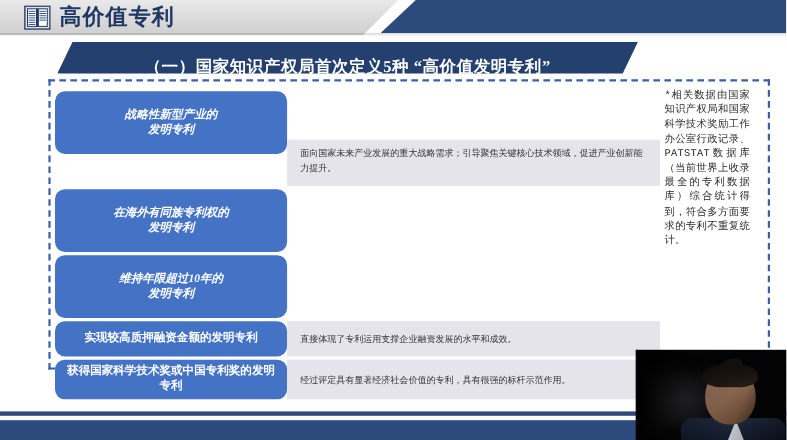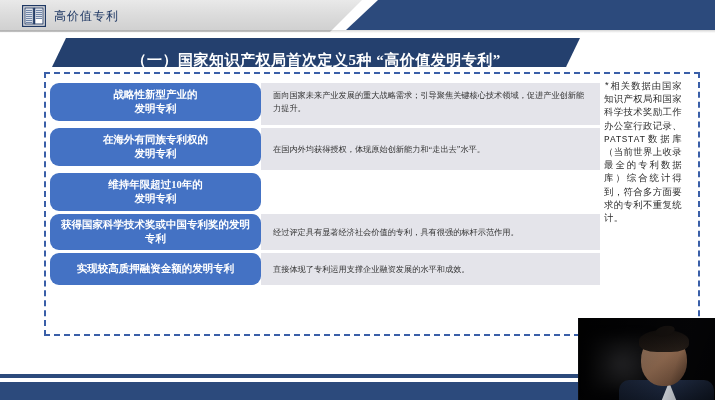--- a/index.html
+++ b/index.html
@@ -27,21 +27,21 @@
   }
   #header-band-shadow{
     position:absolute; left:0; top:30px; width:715px; height:3px;
     background:linear-gradient(180deg,rgba(0,0,0,.16),rgba(0,0,0,0));
   }
   #book-icon{
     position:absolute; left:22px; top:5px; width:24px; height:22px;
   }
   #header-title{
     position:absolute; left:54px; top:6px;
-    font-size:12px; font-weight:normal; color:#1f3864;
+    font-size:20px; font-weight:bold; color:#1f3864;
     letter-spacing:1px; line-height:20px;
   }
 
   
   #section-banner{
     position:absolute; left:52px; top:38px; width:528px; height:29px;
     background:#24406e;
     clip-path:polygon(14px 0, 528px 0, 514px 29px, 0 29px);
     box-shadow:3px 3px 4px rgba(0,0,0,.28);
   }
@@ -77,22 +77,22 @@
     font-family:"Liberation Serif","DejaVu Serif",serif;
   }
   .row-desc{
     flex:1 1 auto;
     background:#e4e4ea;
     color:#333333; font-size:8.2px; line-height:13px;
     padding:6px 10px 6px 12px;
     display:flex; align-items:center;
     font-family:"Liberation Serif","DejaVu Serif",serif;
   }
-  .row-desc.v-top{ align-items:flex-start; }
-  .row-1 .row-label,.row-2 .row-label,.row-3 .row-label{ height:38px; }
+  .row-desc.v-top{ align-items:flex-start;margin-top:44px; }
+  .row-1 .row-label,.row-2 .row-label,.row-3 .row-label{ height:57px;font-style:italic; }
   .row-1 .row-desc,.row-2 .row-desc,.row-3 .row-desc{ height:42px; }
   .row-4 .row-label,.row-4 .row-desc{ height:32px; }
   .row-5 .row-label,.row-5 .row-desc{ height:36px; }
 
   
   #footnote{
     position:absolute; left:604px; top:80px; width:78px; height:250px;
     font-size:9.4px; line-height:13.2px; color:#2b2b2b;
     text-align:justify;
     font-family:Liberation Mono, monospace;
@@ -192,35 +192,34 @@
 
 <div id="rows">
 
   <div class="row row-1">
     <div class="row-label">战略性新型产业的<br>发明专利</div>
     <div class="row-desc v-top">面向国家未来产业发展的重大战略需求；引导聚焦关键核心技术领域，促进产业创新能力提升。</div>
   </div>
 
   <div class="row row-2">
     <div class="row-label">在海外有同族专利权的<br>发明专利</div>
-    <div class="row-desc">在国内外均获得授权，体现原始创新能力和“走出去”水平。</div>
   </div>
 
   <div class="row row-3">
     <div class="row-label">维持年限超过10年的<br>发明专利</div>
+  </div>
+
+  <div class="row row-4">
+    <div class="row-label">实现较高质押融资金额的发明专利</div>
+    <div class="row-desc">直接体现了专利运用支撑企业融资发展的水平和成效。</div>
   </div>
 
   <div class="row row-5">
     <div class="row-label">获得国家科学技术奖或中国专利奖的发明专利</div>
     <div class="row-desc">经过评定具有显著经济社会价值的专利，具有很强的标杆示范作用。</div>
-  </div>
-
-  <div class="row row-4">
-    <div class="row-label">实现较高质押融资金额的发明专利</div>
-    <div class="row-desc">直接体现了专利运用支撑企业融资发展的水平和成效。</div>
   </div>
 
 </div>
 
 <div id="footnote">*相关数据由国家知识产权局和国家科学技术奖励工作办公室行政记录、PATSTAT数据库（当前世界上收录最全的专利数据库）综合统计得到，符合多方面要求的专利不重复统计。</div>
 
 <div id="bottom-thin"></div>
 <div id="bottom-thick"></div>
 
 <div id="webcam">

